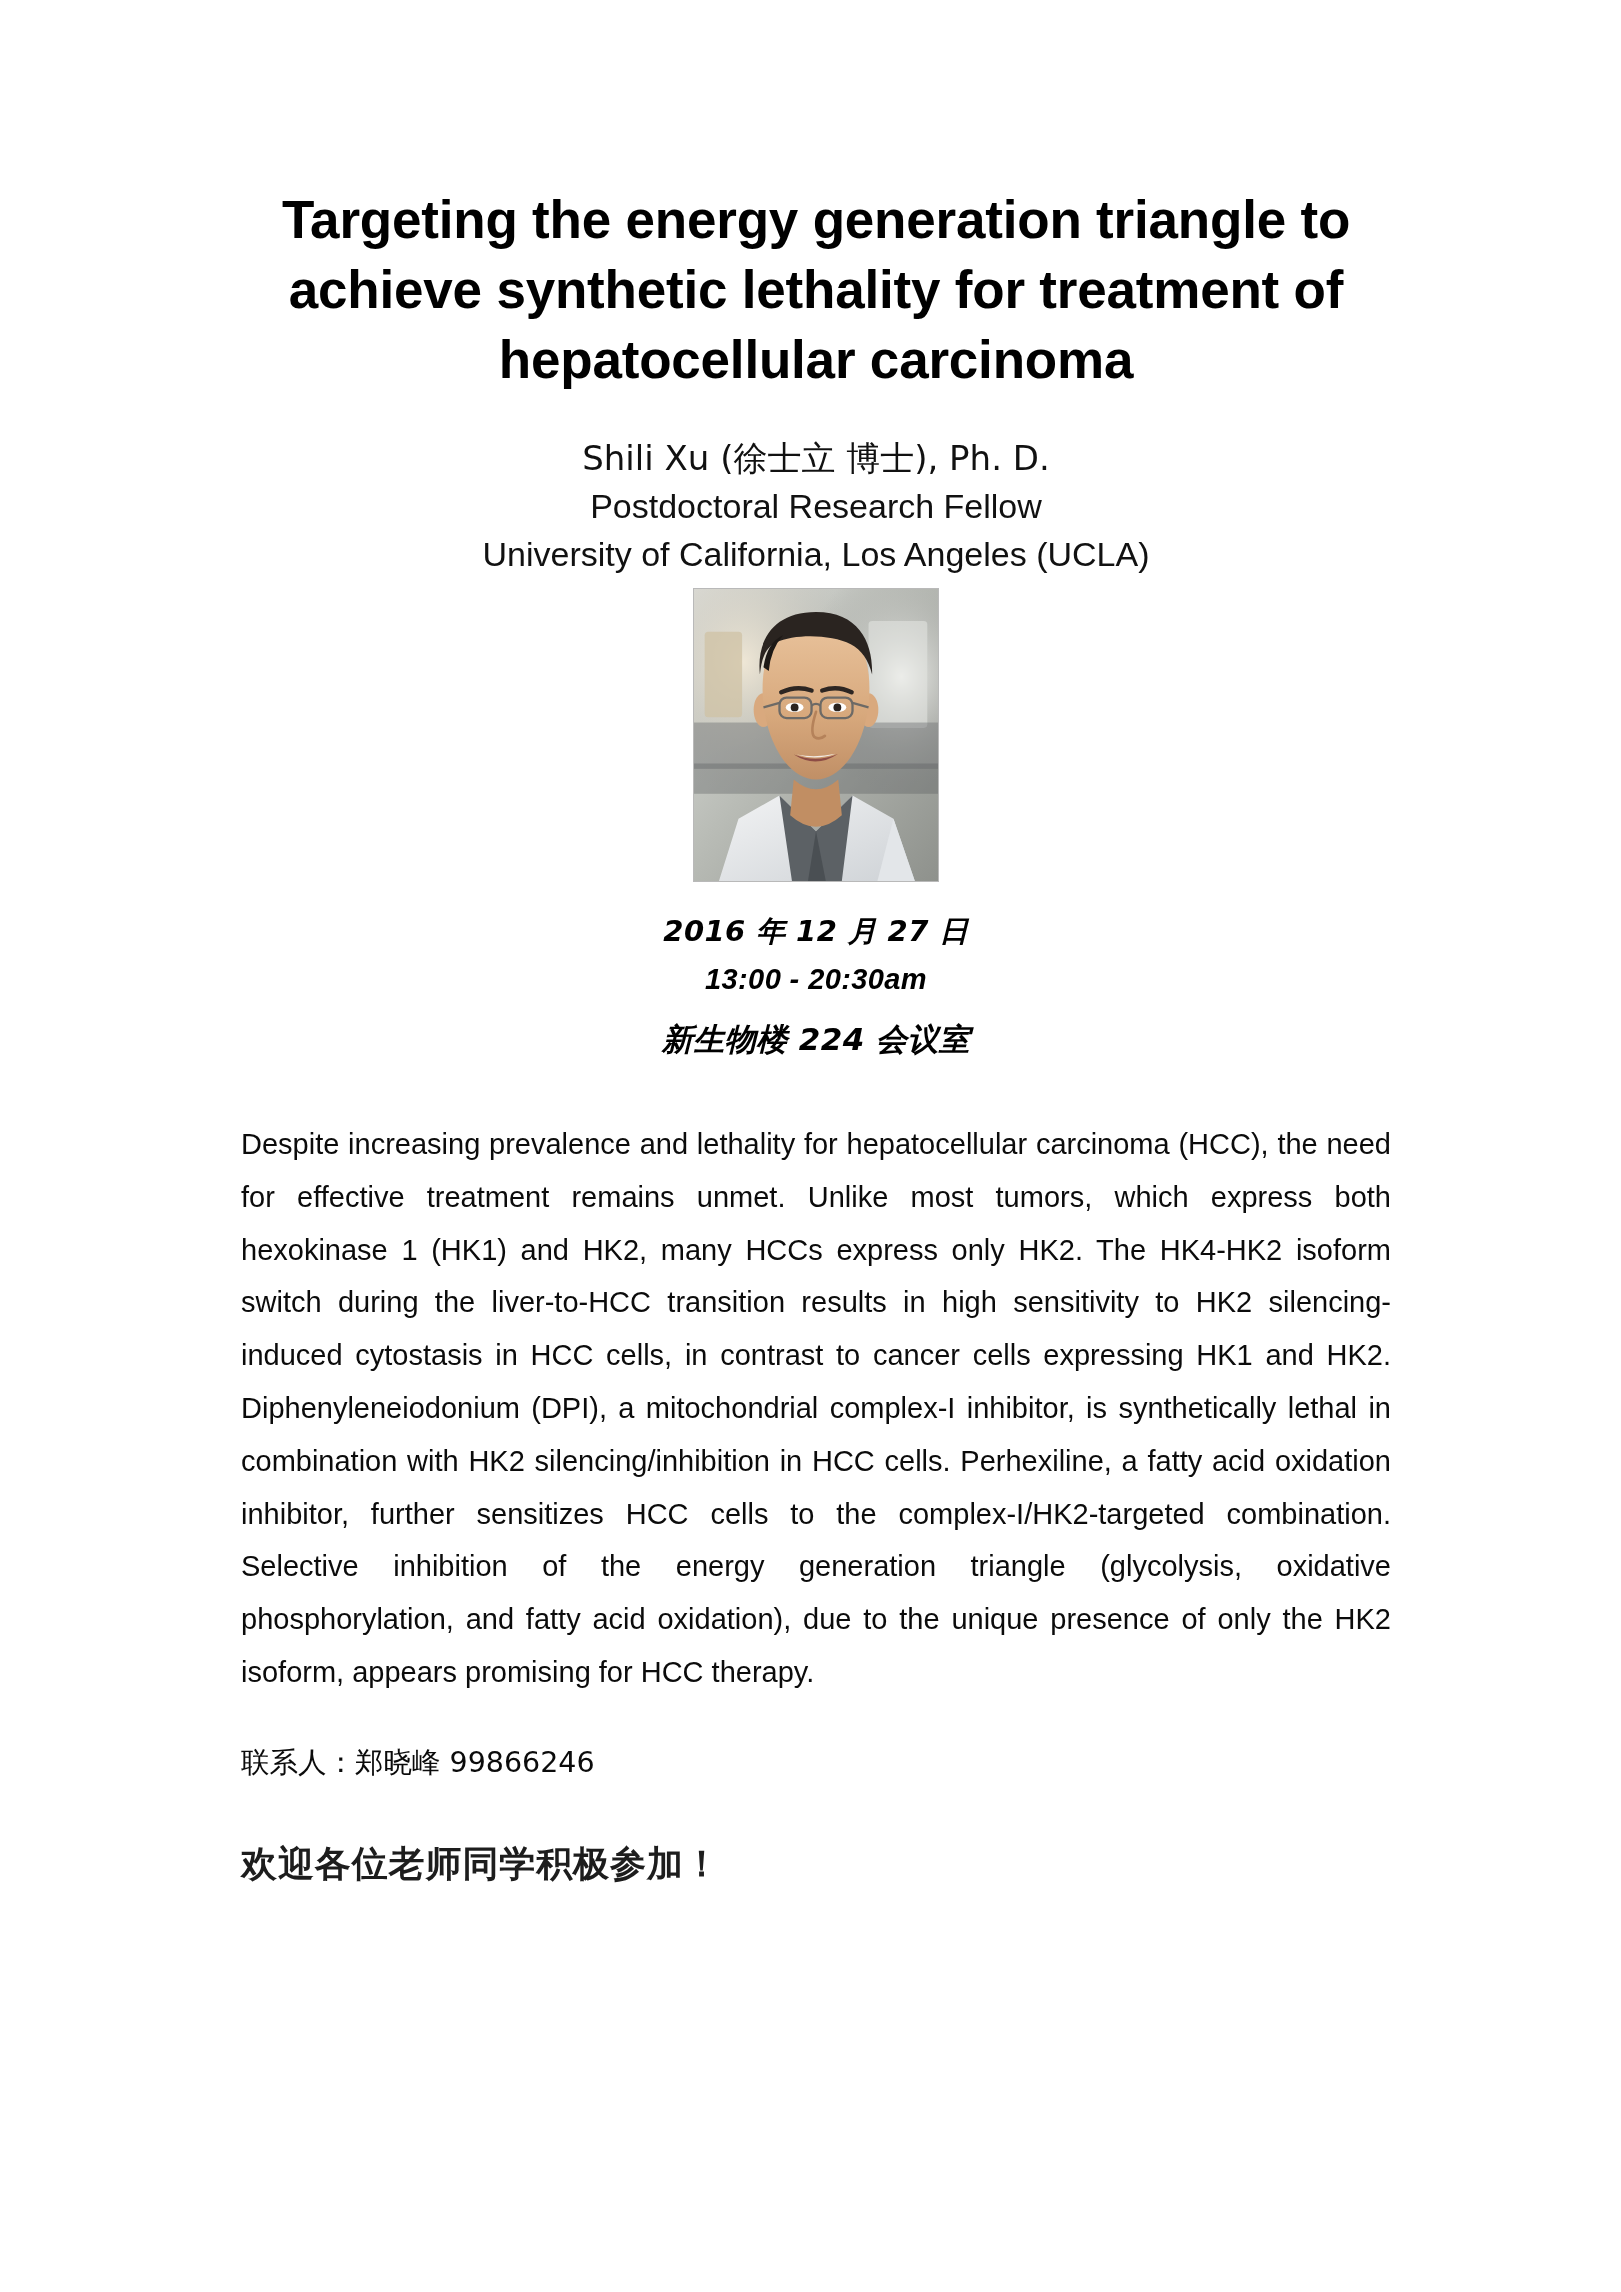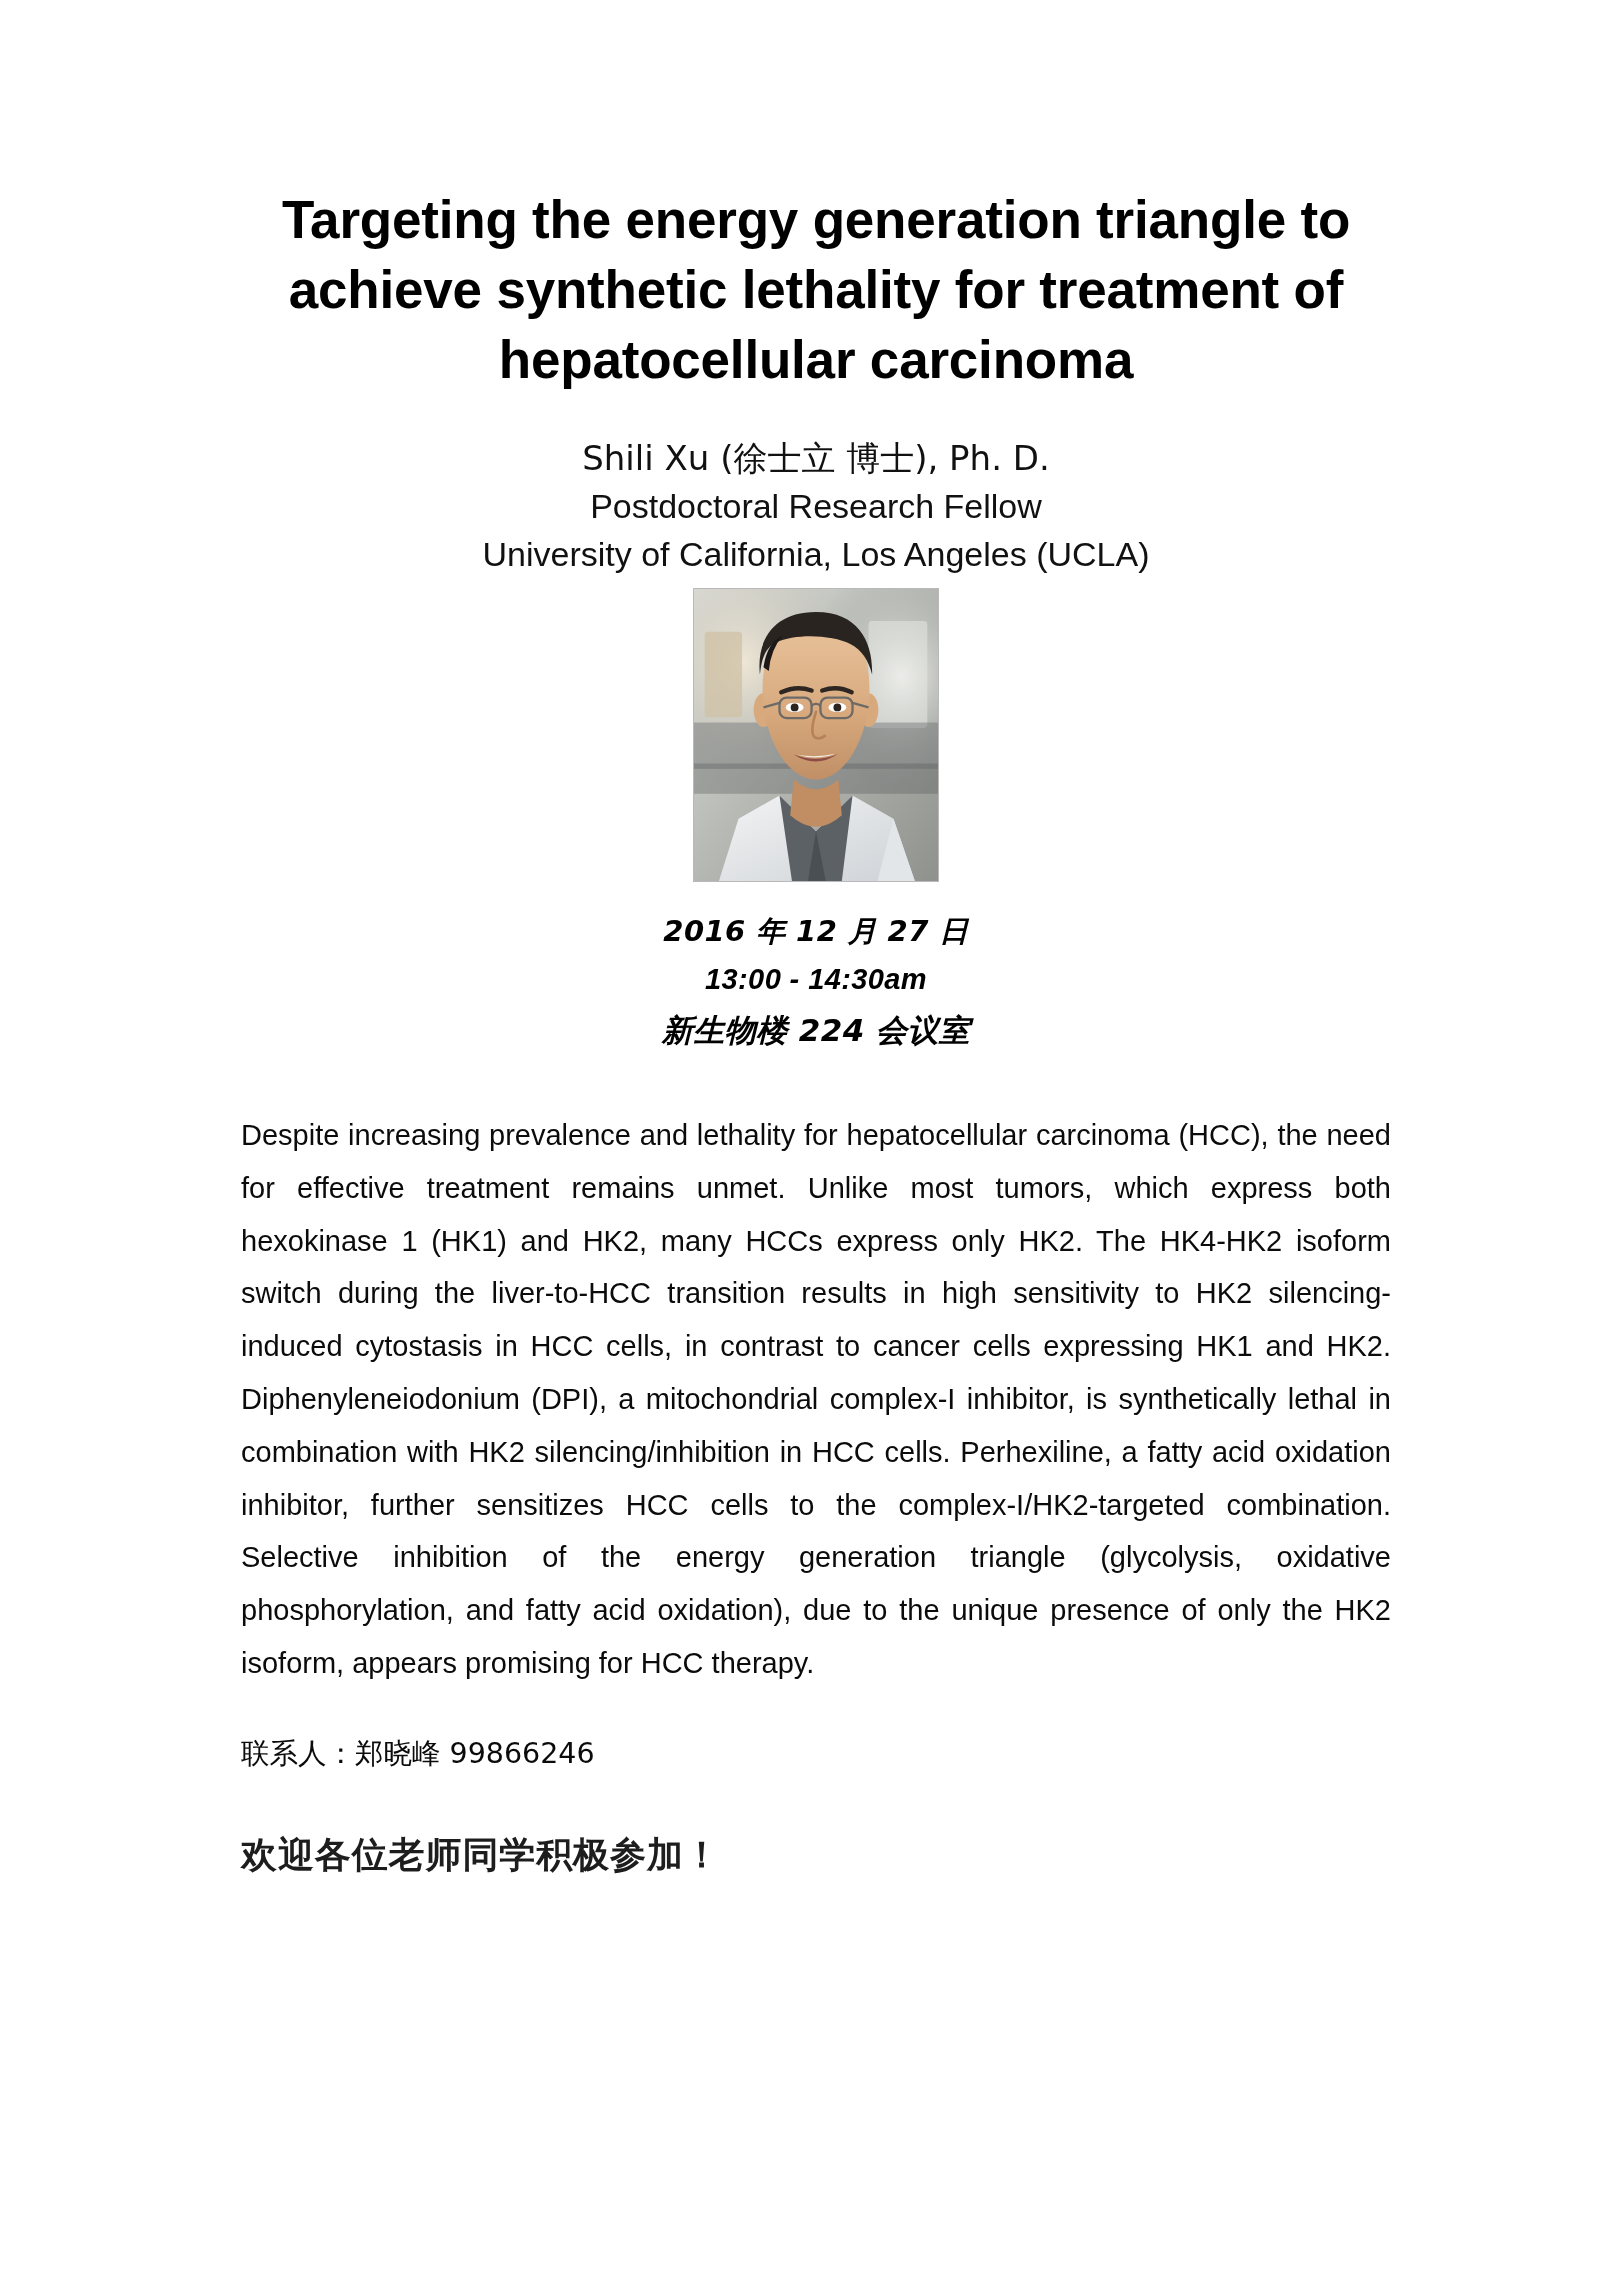--- a/index.html
+++ b/index.html
@@ -47,21 +47,21 @@
 
   
   .author-block {
     margin-top: 39px;
     text-align: center;
     font-size: 34px;
     line-height: 1.42;
     color: #111111;
   }
   .author-line { display: block; }
-  .cjk { font-family: "DejaVu Sans", "Liberation Sans", sans-serif; }
+  .cjk { font-family: "DejaVu Sans", "Liberation Sans", sans-serif; margin-top: 9px; }
 
   
   .portrait-wrap {
     margin-top: 9px;
     text-align: center;
   }
   .portrait {
     display: inline-block;
     width: 244px;
     height: 292px;
@@ -206,21 +206,21 @@
           <path d="M137 138 q-7 22 -2 28 q6 4 12 -1" stroke="#b5825a" stroke-width="3" fill="none" stroke-linecap="round"></path>
 
           <path d="M112 186 q25 16 50 -1 q-24 11 -50 1 Z" fill="#8d4c45"></path>
           <path d="M115 186 q22 7 44 -1 q-22 5 -44 1 Z" fill="#f3ece6"></path>
         </svg>
       </div>
     </div>
 
     <div class="event-block">
       <span class="event-line cjk">2016 年 12 月 27 日</span>
-      <span class="event-line">13:00 - 14:30am</span>
+      <span class="event-line">13:00 - 20:30am</span>
       <span class="event-line room cjk">新生物楼 224 会议室</span>
     </div>
 
     <p class="abstract">Despite increasing prevalence and lethality for hepatocellular carcinoma (HCC), the need for effective treatment remains unmet. Unlike most tumors, which express both hexokinase 1 (HK1) and HK2, many HCCs express only HK2. The HK4-HK2 isoform switch during the liver-to-HCC transition results in high sensitivity to HK2 silencing-induced cytostasis in HCC cells, in contrast to cancer cells expressing HK1 and HK2. Diphenyleneiodonium (DPI), a mitochondrial complex-I inhibitor, is synthetically lethal in combination with HK2 silencing/inhibition in HCC cells. Perhexiline, a fatty acid oxidation inhibitor, further sensitizes HCC cells to the complex-I/HK2-targeted combination. Selective inhibition of the energy generation triangle (glycolysis, oxidative phosphorylation, and fatty acid oxidation), due to the unique presence of only the HK2 isoform, appears promising for HCC therapy.</p>
 
     <p class="contact cjk">联系人：郑晓峰 99866246</p>
 
     <p class="cta cjk">欢迎各位老师同学积极参加！</p>
 
   </div>

